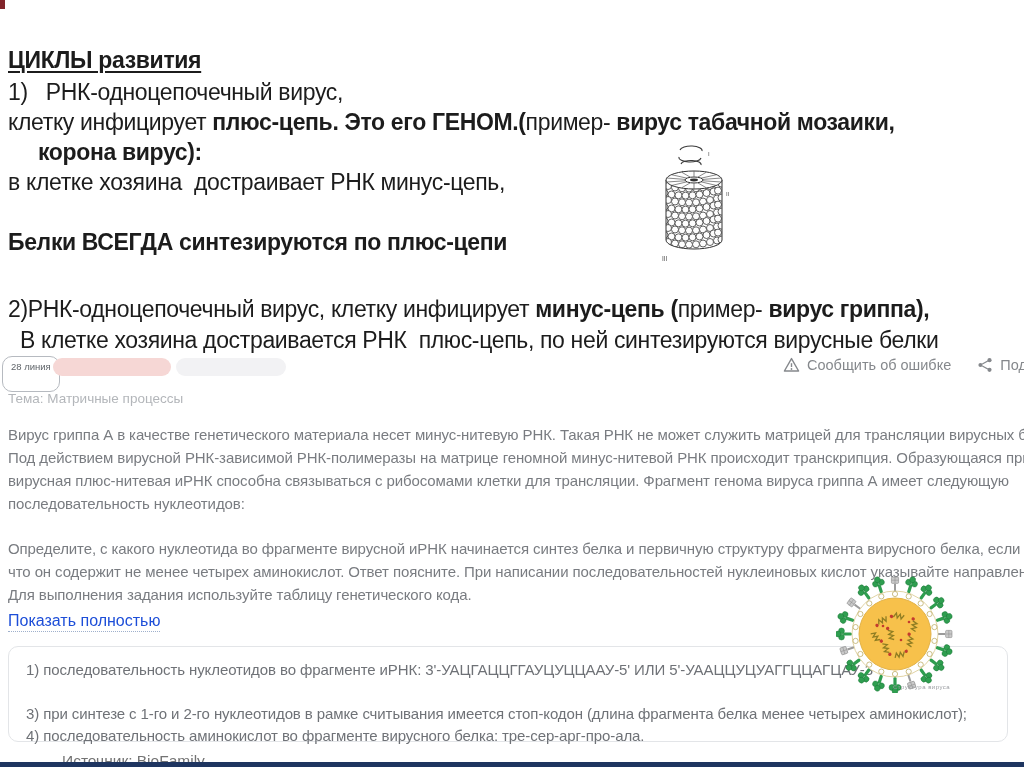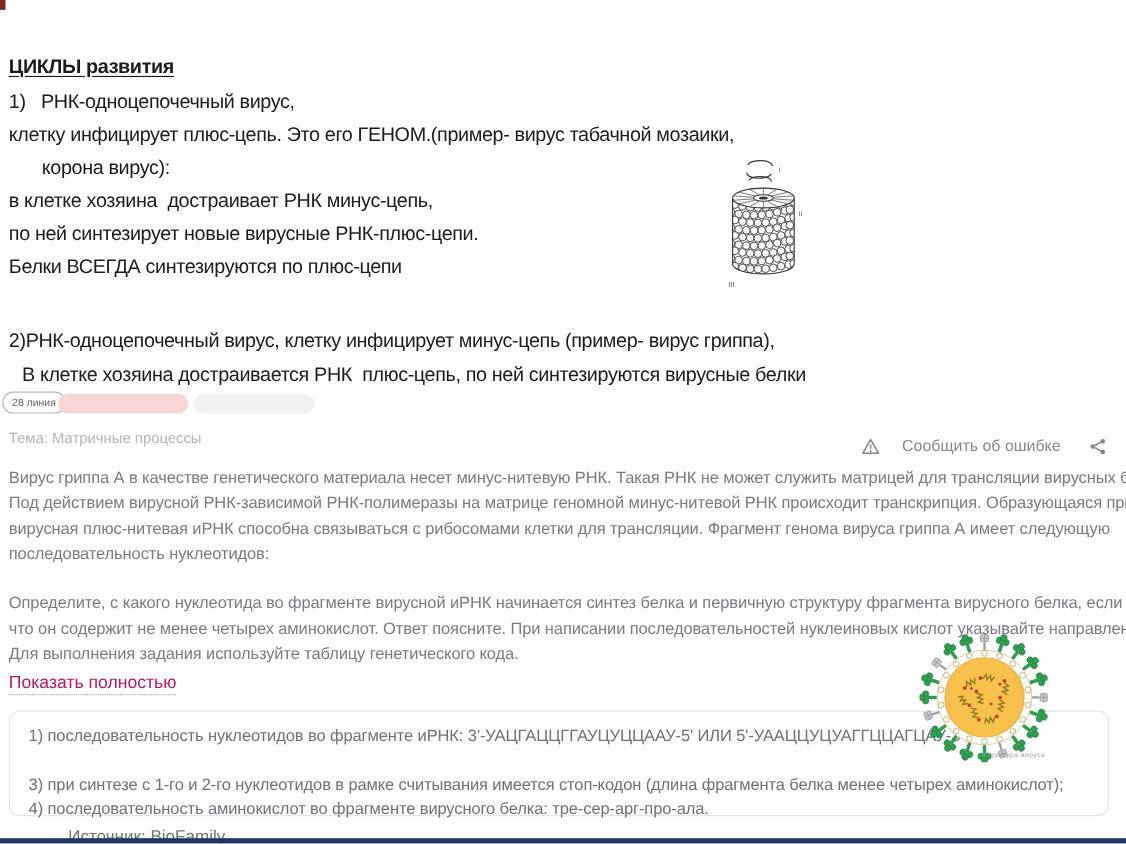--- a/index.html
+++ b/index.html
@@ -1,44 +1,44 @@
 <!DOCTYPE html>
 <html><head>
 <meta charset="utf-8">
 <style>
   html,body{margin:0;padding:0;background:#fff;}
   #canvas{position:relative;width:1024px;height:767px;background:#ffffff;overflow:hidden;
           font-family:"Liberation Sans",sans-serif;}
 
   
   .slide-line{position:absolute;white-space:nowrap;color:#1c1c1c;
-              font-size:18px;line-height:26px;letter-spacing:-0.35px;
+              font-size:23px;line-height:26px;letter-spacing:-0.35px;
               font-family:"Liberation Sans",sans-serif;}
-  .slide-line .b{font-weight:normal;}
+  .slide-line .b{font-weight:bold;}
   .slide-title{font-weight:bold;text-decoration:underline;text-underline-offset:3px;}
 
   
   .pill{position:absolute;border-radius:10px;}
-  .pill-outline{left:2px;top:356px;height:17px;padding:1px 8px 0 8px;border:1px solid #b6bac0;
+  .pill-outline{left:2px;top:356px;height:17px;padding:1px 8px 16px 8px;border:1px solid #b6bac0;
                 background:#fff;font-size:9.5px;line-height:17px;color:#5f6469;}
   .pill-pink{left:53px;top:358px;width:118px;height:18px;background:#f6d7d5;}
   .pill-gray{left:176px;top:358px;width:110px;height:18px;background:#f2f2f4;}
 
   .actions{position:absolute;left:783px;top:357px;display:flex;gap:26px;align-items:center;
            font-size:14.5px;color:#85888c;}
-  .action{display:flex;align-items:center;gap:20px;cursor:pointer;white-space:nowrap;margin-top:41px;}
+  .action{display:flex;align-items:center;gap:7px;cursor:pointer;white-space:nowrap;}
 
   .topic{position:absolute;left:8px;top:391px;font-size:13.5px;color:#b3b6ba;}
 
   .para-line{position:absolute;left:8px;white-space:nowrap;font-size:15px;letter-spacing:-0.1px;
              color:#797c81;line-height:23px;}
   .seq{position:absolute;left:8px;top:505px;font-size:16px;font-weight:bold;color:#4e5257;
        letter-spacing:0.8px;white-space:nowrap;}
 
-  .show-link{position:absolute;left:8px;top:612px;font-size:16px;color:#be185d;
+  .show-link{position:absolute;left:8px;top:612px;font-size:16px;color:#1d4ed8;
              border-bottom:1px dotted #9fb0cc;padding-bottom:1px;cursor:pointer;white-space:nowrap;}
 
   .answer-box{position:absolute;left:8px;top:646px;width:1000px;height:96px;box-sizing:border-box;
               border:1.5px solid #e3e5e8;border-radius:10px;}
   .answer-line{position:absolute;left:17px;white-space:nowrap;font-size:15px;letter-spacing:-0.1px;
                color:#6f7277;line-height:21px;}
 
   .source{position:absolute;left:16px;top:752px;font-size:15.5px;color:#737373;white-space:nowrap;margin-left:46px;}
 
   .flu-wrap{position:absolute;left:836px;top:575px;width:118px;height:118px;}
@@ -206,23 +206,20 @@
   </div>
 
   <div class="slide-line b" style="left:38px;top:139px">
     <span class="b">корона вирус):</span>
   </div>
 
   <div class="slide-line" style="left:8px;top:169px">
     <span>в клетке хозяина&nbsp; достраивает РНК минус-цепь,</span>
   </div>
 
-  <div class="slide-line" style="left:8px;top:199px">
-    <span>по ней синтезирует новые вирусные РНК-плюс-цепи.</span>
-  </div>
 
   <div class="slide-line" style="left:8px;top:229px">
     <span class="b">Белки ВСЕГДА синтезируются по плюс-цепи</span>
   </div>
 
   <div class="slide-line" style="left:8px;top:296px">
     <span>2)РНК-одноцепочечный вирус, клетку инфицирует </span><span class="b">минус-цепь (</span><span>пример- </span><span class="b">вирус гриппа),</span>
   </div>
 
   <div class="slide-line" style="left:20px;top:327px">

